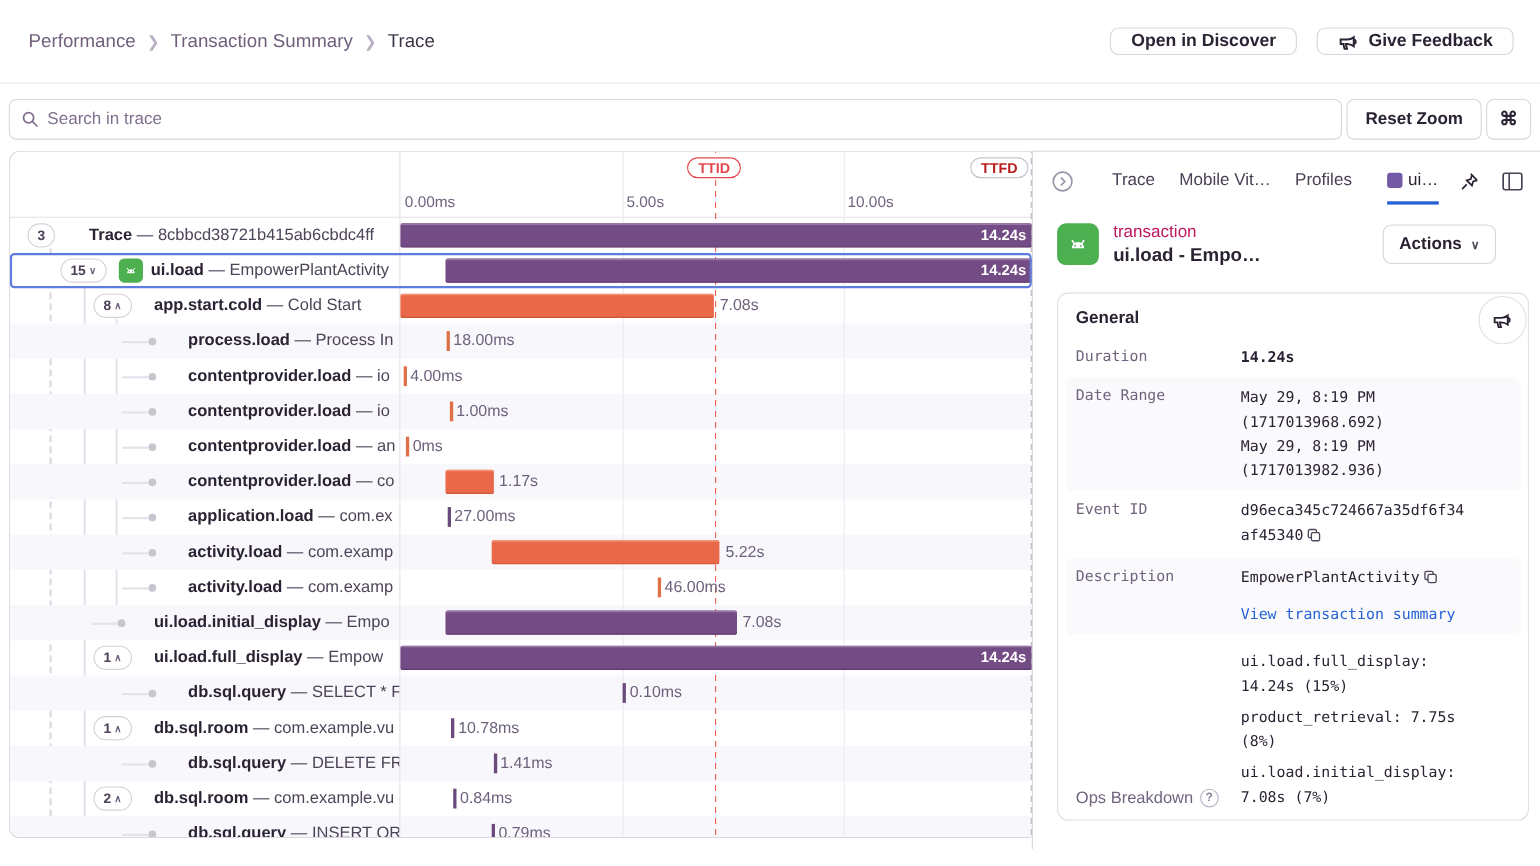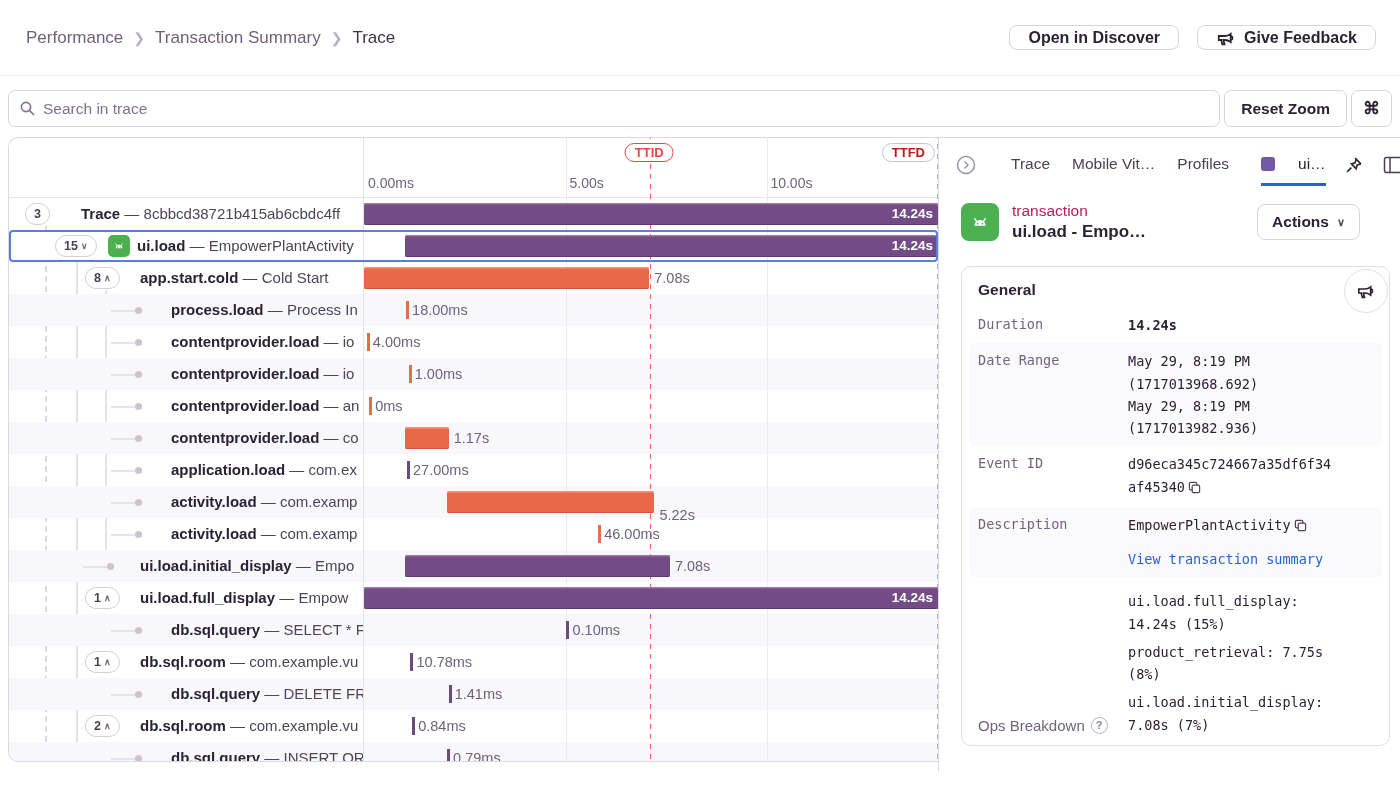--- a/index.html
+++ b/index.html
@@ -89,21 +89,21 @@
   .dur-label { position:absolute; top:0; line-height:32px; font-size:14.5px; color:#6f617c;
     z-index:2; white-space:nowrap; }
 
   
   .details-panel { flex:1; height:635px; border-left:1px solid #dcd8e1; border-top:1px solid #dcd8e1;
     background:#fff; overflow:hidden; position:relative; }
   .tabbar { height:48px; display:flex; align-items:center; padding:6px 14px 0 14px; gap:16px; }
   .tab { font-size:15.5px; color:#4a4055; height:42px; line-height:40px; cursor:pointer;
     white-space:nowrap; }
   .tab.active { color:#2b2233; font-weight:500; border-bottom:3px solid #2562d4;
-    display:flex; align-items:center; gap:23px; }
+    display:flex; align-items:center; gap:5px; }
   .tab-square { width:14px; height:14px; border-radius:3px; background:#7459a6; }
   .vdiv { width:1px; height:22px; background:#e4e0e8; }
   .iconbtn { background:none; border:none; cursor:pointer; display:flex; align-items:center;
     padding:2px; }
   .layout-icons { margin-left:auto; display:flex; gap:12px; align-items:center; }
 
   .txn-row { display:flex; align-items:center; gap:13px; padding:16px 40px 12px 22px; }
   .txn-icon { width:38px; height:38px; border-radius:8px; background:#4caf50; display:flex;
     align-items:center; justify-content:center; flex:none; }
   .txn-kind { font-size:15.5px; color:#be185d; }
@@ -300,21 +300,21 @@
             <span class="dur-label" style="left: calc(7.5% + 6px);">27.00ms</span>
           </div>
         </div>
         <div class="wf-row odd">
           <div class="tree-cell">
             <span class="tdot" style="left: 126px;"></span>
             <span class="tree-text" style="left: 162px;"><span class="op">activity.load</span><span class="desc"> — </span><span class="desc">com.examp</span></span>
           </div>
           <div class="tl-cell">
             <div class="bar orange" style="left: 7.9%; width: 38.9%;"></div>
-            <span class="dur-label" style="left: calc(46.8% + 5px); margin-top: 13px;">5.22s</span>
+            <span class="dur-label" style="left: calc(46.8% + 5px);">5.22s</span>
           </div>
         </div>
         <div class="wf-row">
           <div class="tree-cell">
             <span class="tdot" style="left: 126px;"></span>
             <span class="tree-text" style="left: 162px;"><span class="op">activity.load</span><span class="desc"> — </span><span class="desc">com.examp</span></span>
           </div>
           <div class="tl-cell">
             <div class="tick orange" style="left: 40.8%;"></div>
             <span class="dur-label" style="left: calc(40.8% + 6px);">46.00ms</span>

